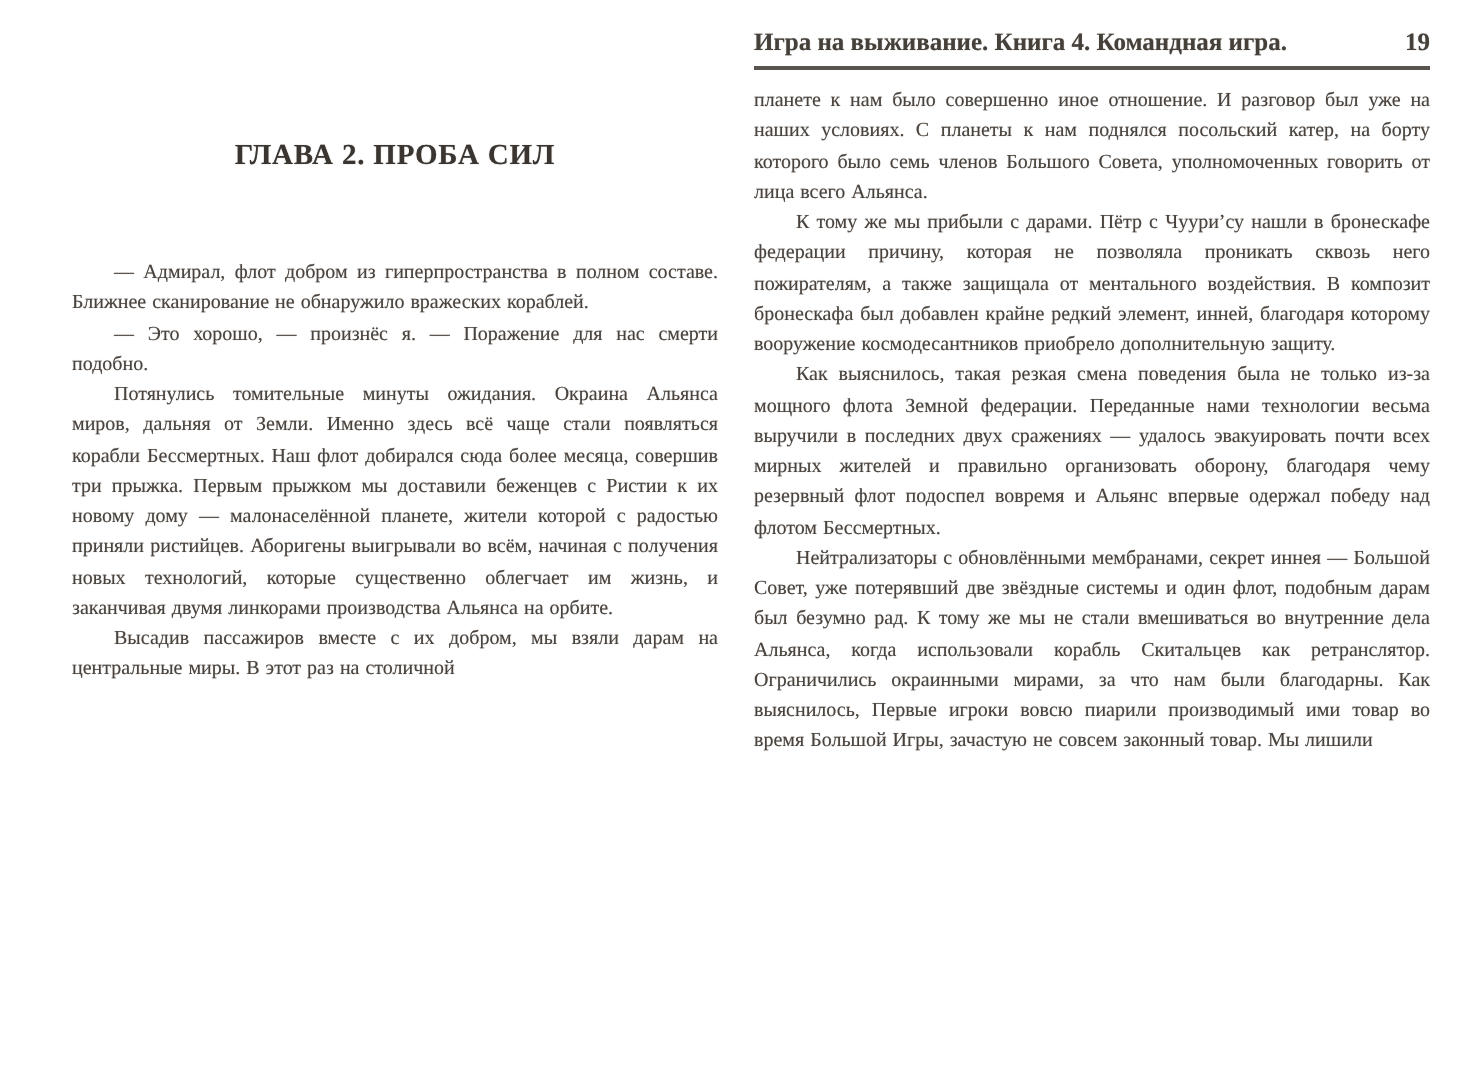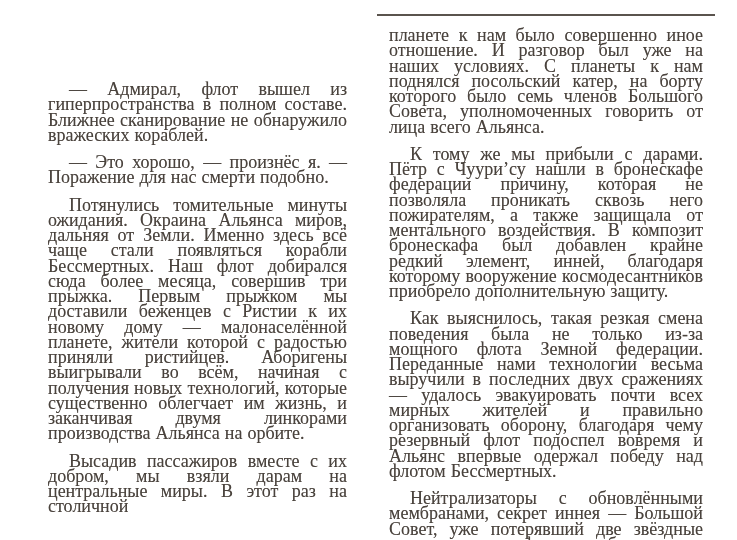--- a/index.html
+++ b/index.html
@@ -48,50 +48,55 @@
     color: #46403a;
     padding-bottom: 4px;
     text-shadow: 0 0 0.5px rgba(70,64,58,0.5);
   }
   .header-rule {
     height: 2px;
     background: #5a544e;
     margin: 0 0 8px 0;
   }
   .body-text .para {
-    margin: 12px;
+    margin: 0;
     text-align: justify;
-    font-size: 18px;
+    font-size: 10px;
     line-height: 15.25px;
     color: #4a433d;
     text-shadow: 0 0 0.5px rgba(74,67,61,0.45);
     word-spacing: 0.5px;
   }
   .body-text .para.indent {
     text-indent: 21px;
   }
   .body-text .para.noindent {
     text-indent: 0;
   }
 </style>
 </head>
 <body>
 
 <div class="spread">
 
   <div class="page page-left">
+    <h1 class="chapter-title">ГЛАВА 2. ПРОБА СИЛ</h1>
     <div class="body-text">
-      <p class="para indent">— Адмирал, флот вышел из гиперпространства в полном составе. Ближнее сканирование не обнаружило вражеских кораблей.</p>
+      <p class="para indent">— Адмирал, флот добром из гиперпространства в полном составе. Ближнее сканирование не обнаружило вражеских кораблей.</p>
       <p class="para indent">— Это хорошо, — произнёс я. — Поражение для нас смерти подобно.</p>
       <p class="para indent">Потянулись томительные минуты ожидания. Окраина Альянса миров, дальняя от Земли. Именно здесь всё чаще стали появляться корабли Бессмертных. Наш флот добирался сюда более месяца, совершив три прыжка. Первым прыжком мы доставили беженцев с Ристии к их новому дому — малонаселённой планете, жители которой с радостью приняли ристийцев. Аборигены выигрывали во всём, начиная с получения новых технологий, которые существенно облегчает им жизнь, и заканчивая двумя линкорами производства Альянса на орбите.</p>
       <p class="para indent">Высадив пассажиров вместе с их добром, мы взяли дарам на центральные миры. В этот раз на столичной</p>
     </div>
   </div>
 
   <div class="page page-right">
+    <div class="running-header">
+      <span>Игра на выживание. Книга 4. Командная игра.</span>
+      <span>19</span>
+    </div>
     <div class="header-rule"></div>
     <div class="body-text">
       <p class="para noindent">планете к нам было совершенно иное отношение. И разговор был уже на наших условиях. С планеты к нам поднялся посольский катер, на борту которого было семь членов Большого Совета, уполномоченных говорить от лица всего Альянса.</p>
       <p class="para indent">К тому же мы прибыли с дарами. Пётр с Чуури’су нашли в бронескафе федерации причину, которая не позволяла проникать сквозь него пожирателям, а также защищала от ментального воздействия. В композит бронескафа был добавлен крайне редкий элемент, инней, благодаря которому вооружение космодесантников приобрело дополнительную защиту.</p>
       <p class="para indent">Как выяснилось, такая резкая смена поведения была не только из-за мощного флота Земной федерации. Переданные нами технологии весьма выручили в последних двух сражениях — удалось эвакуировать почти всех мирных жителей и правильно организовать оборону, благодаря чему резервный флот подоспел вовремя и Альянс впервые одержал победу над флотом Бессмертных.</p>
       <p class="para indent">Нейтрализаторы с обновлёнными мембранами, секрет иннея — Большой Совет, уже потерявший две звёздные системы и один флот, подобным дарам был безумно рад. К тому же мы не стали вмешиваться во внутренние дела Альянса, когда использовали корабль Скитальцев как ретранслятор. Ограничились окраинными мирами, за что нам были благодарны. Как выяснилось, Первые игроки вовсю пиарили производимый ими товар во время Большой Игры, зачастую не совсем законный товар. Мы лишили</p>
     </div>
   </div>
 
 </div>

